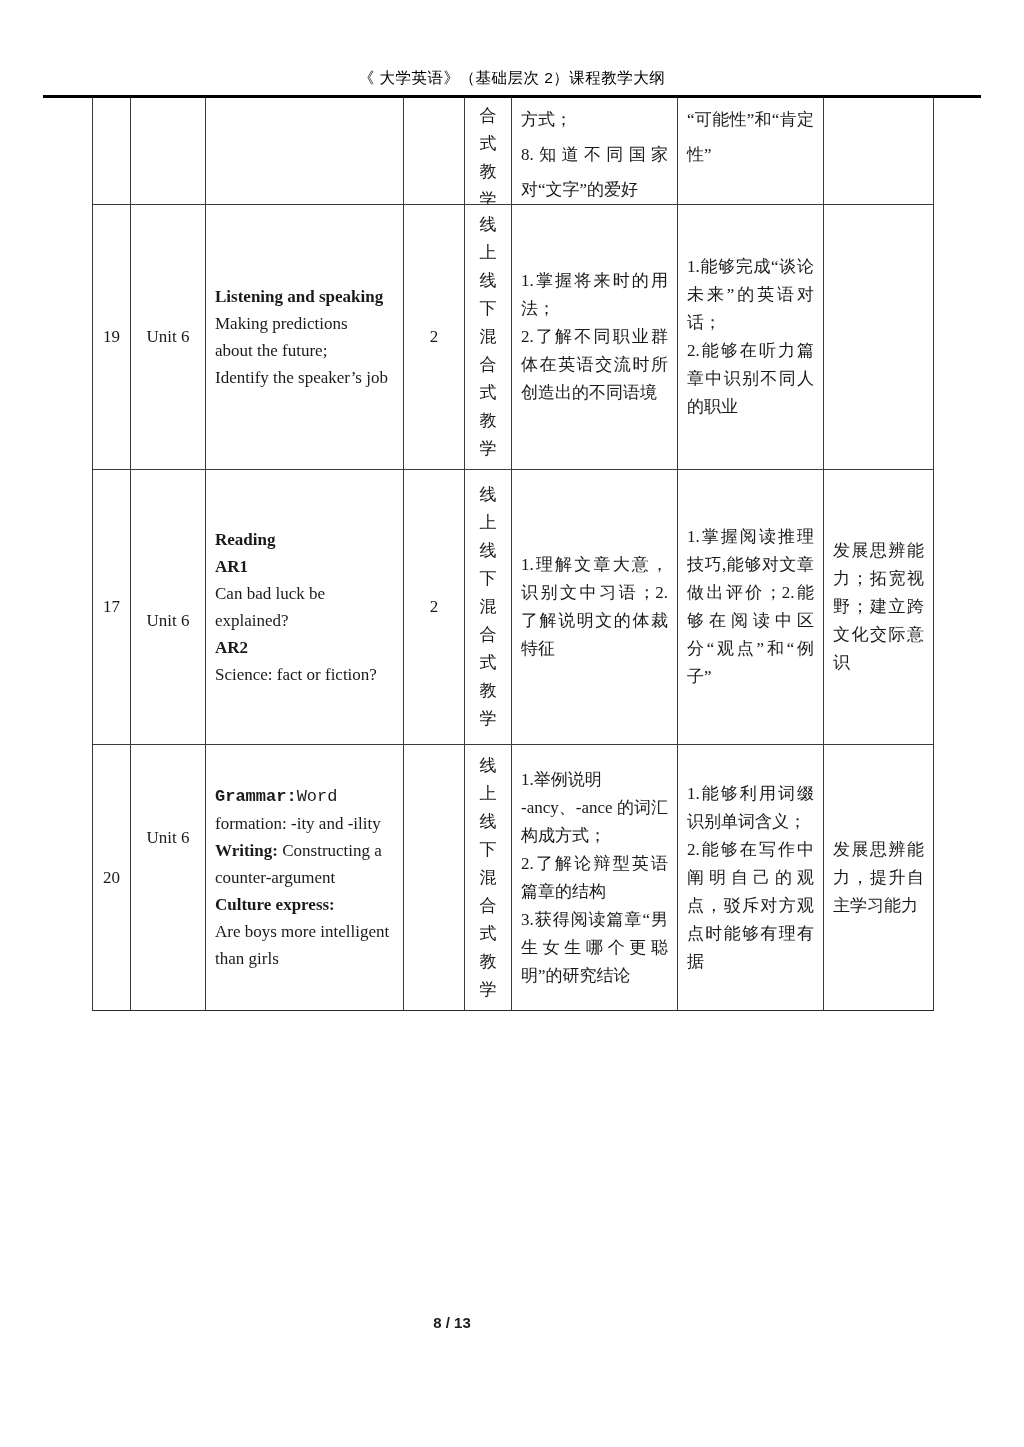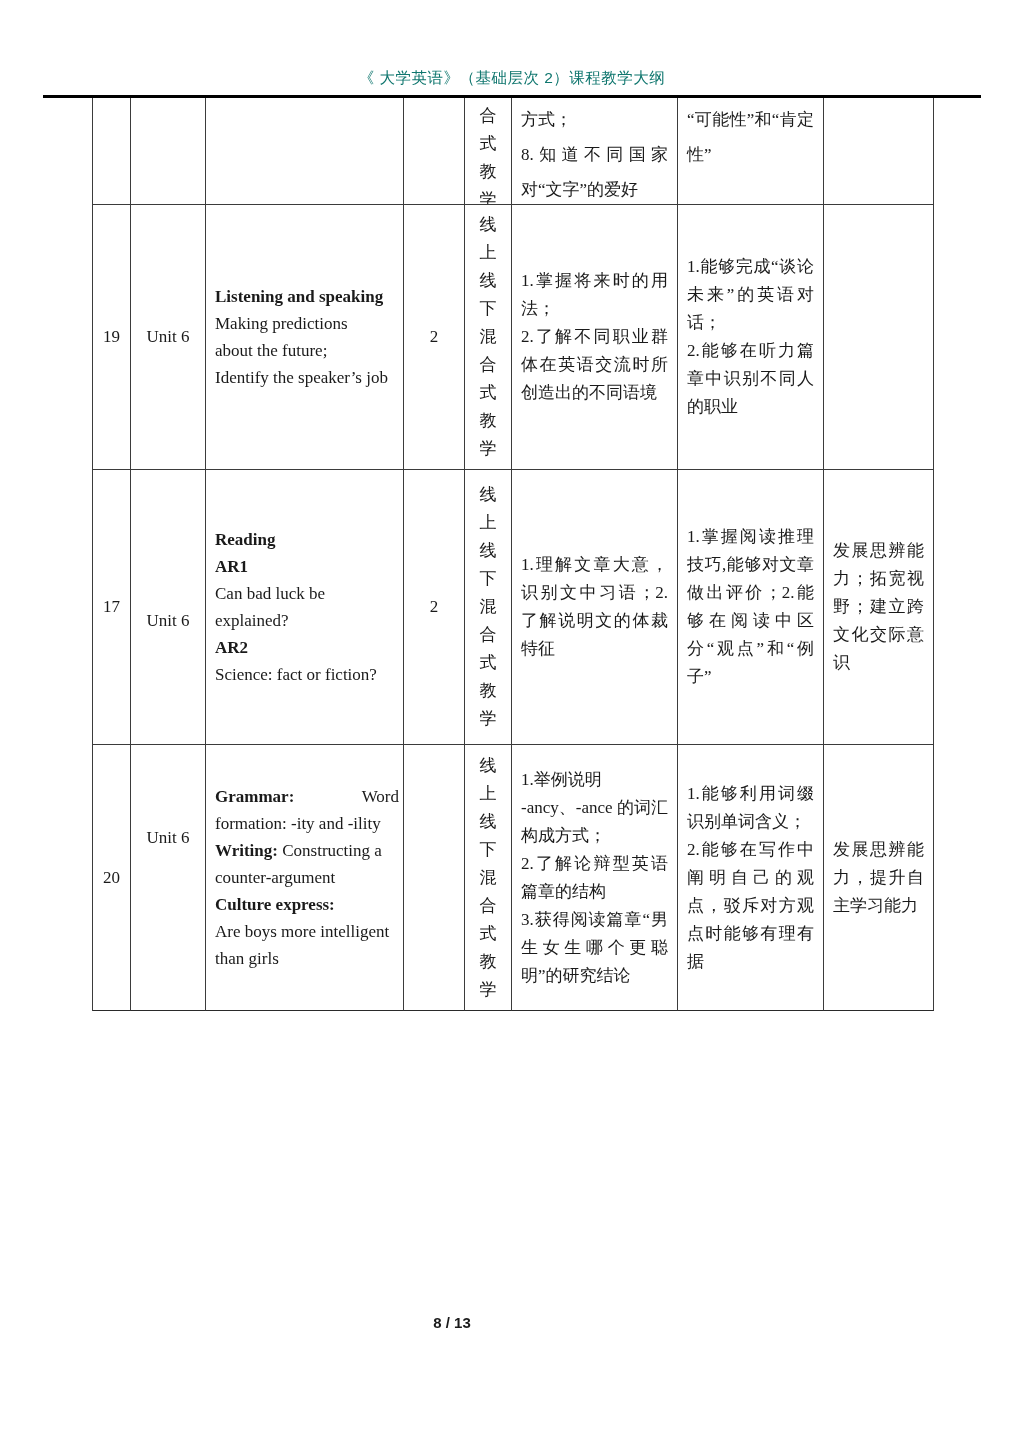--- a/index.html
+++ b/index.html
@@ -7,21 +7,21 @@
     position:relative;
     width:1024px;height:1447px;
     font-family:"Liberation Serif","DejaVu Serif",serif;
     color:#1a1a1a;
     overflow:hidden;
   }
   .doc-header{
     position:absolute;top:68px;left:0;width:1024px;
     text-align:center;
     font-family:"Liberation Sans","DejaVu Sans",sans-serif;
-    font-size:15.5px;font-weight:500;letter-spacing:.5px;color:#0f766e;
+    font-size:15.5px;font-weight:500;letter-spacing:.5px;color:#000000;
   }
   .header-rule{
     position:absolute;left:43px;top:95px;width:938px;height:3px;
     background:#000;
   }
   .syllabus-table{
     position:absolute;left:92px;top:98px;width:841px;height:913px;
     display:grid;
     grid-template-columns:38px 75px 198px 61px 47px 166px 146px 110px;
     grid-template-rows:107px 265px 275px 266px;
@@ -35,21 +35,21 @@
     overflow:hidden;
   }
   .last-row{border-bottom:1.5px solid #2a2a2a;}
   .center{align-items:center;text-align:center;}
   .top{justify-content:flex-start;}
   .num{font-size:17px;}
   .unit{font-size:17px;}
   .hours{font-size:17px;}
   .eng{font-size:17px;line-height:27px;padding:0 4px 0 9px;}
   .eng .line{display:block;}
-  .eng .spread{display:flex;justify-content:space-between;}
+  .eng .spread{display:flex;font-family:Liberation Mono, monospace;}
   .b{font-weight:bold;}
   .i{}
   .cjk{
     font-size:17px;line-height:28px;
     text-align:justify;white-space:pre-line;
     padding:0 9px;width:100%;box-sizing:border-box;
   }
   .cjk-loose{line-height:35px;}
   .method{
     font-size:17px;line-height:28px;white-space:pre-line;text-align:center;

